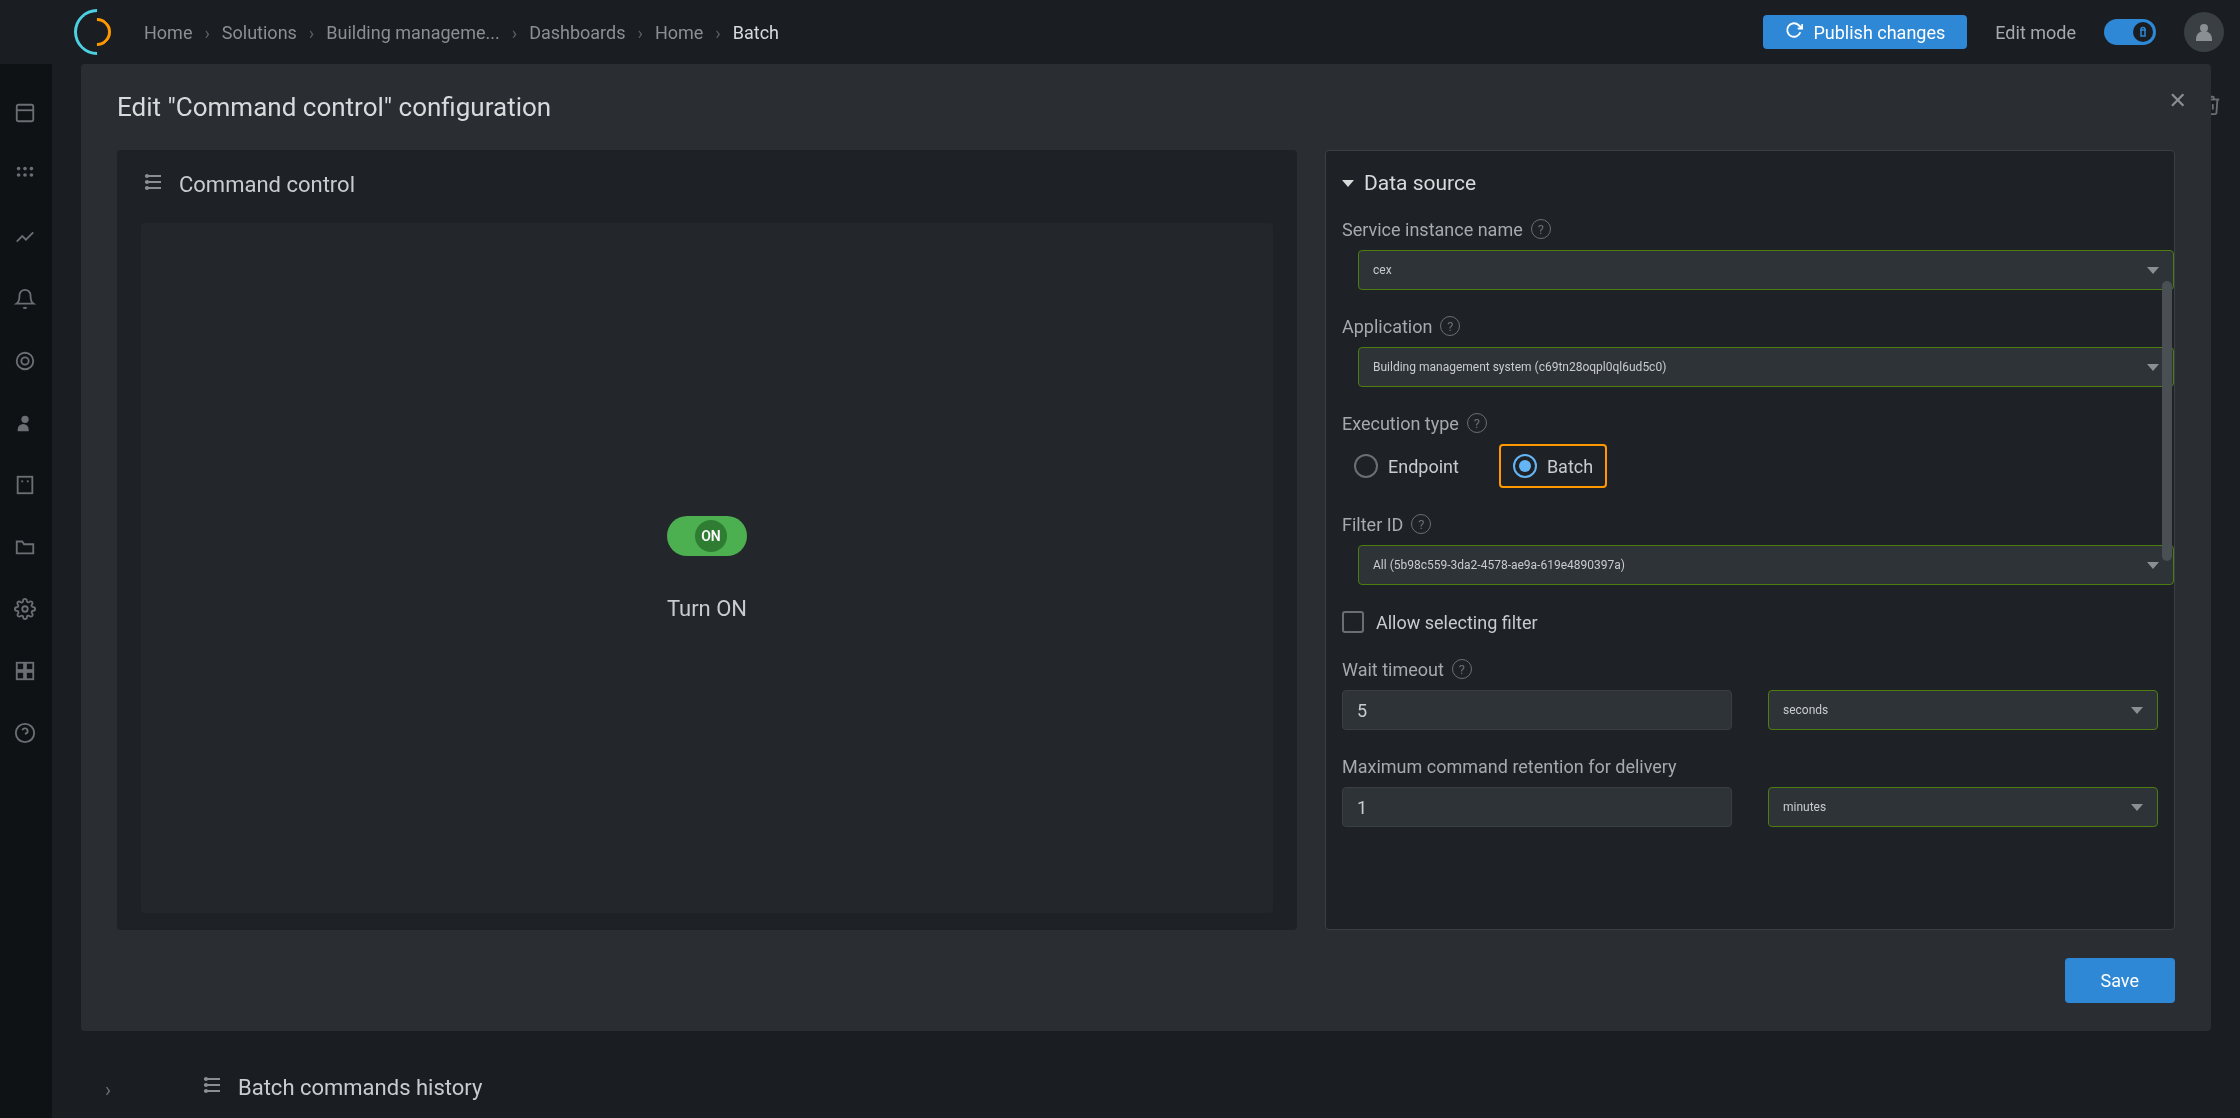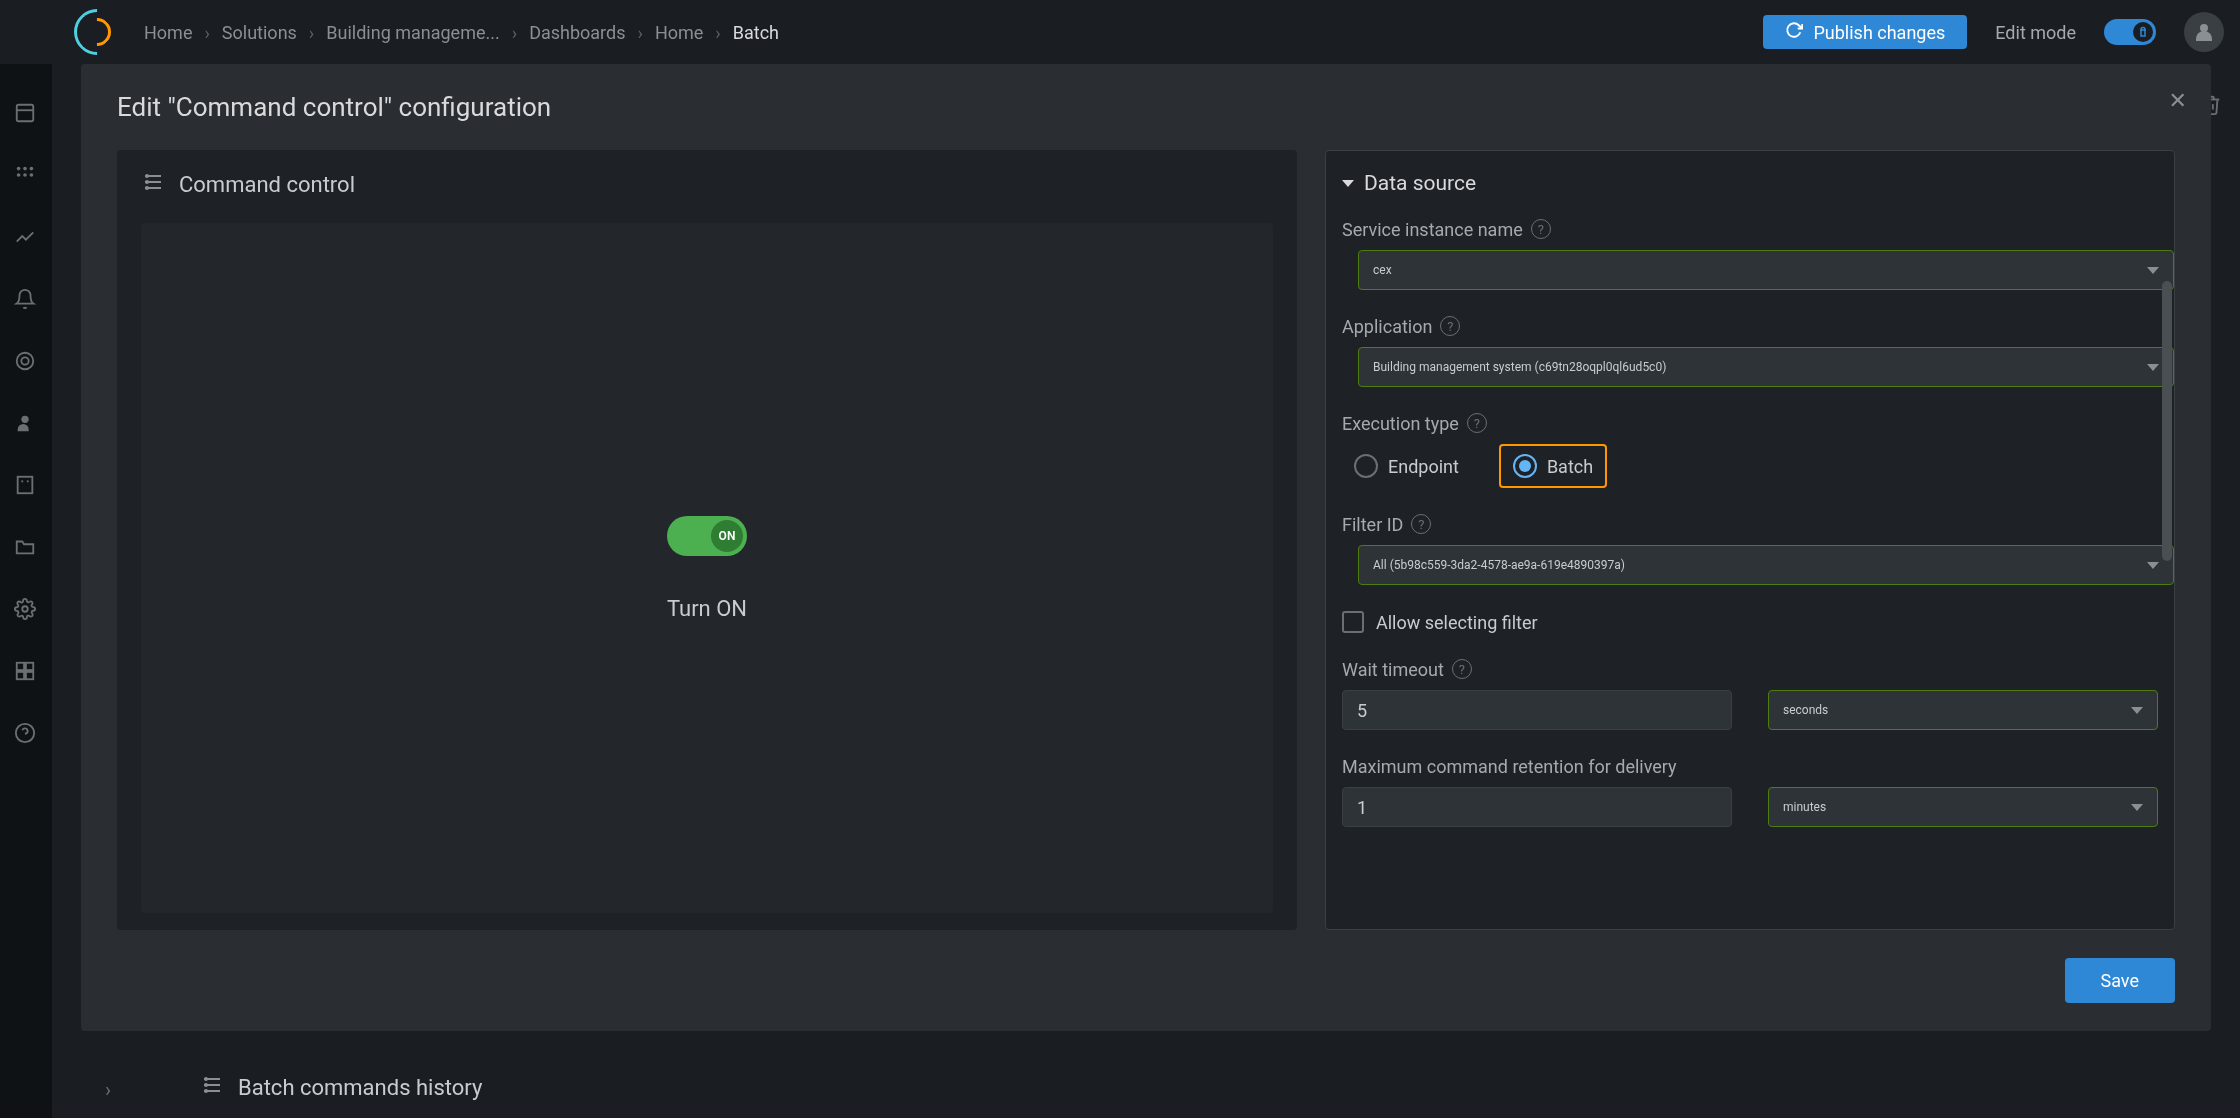--- a/index.html
+++ b/index.html
@@ -217,26 +217,26 @@
       position: relative;
       cursor: pointer;
     }
     .big-toggle-thumb {
       width: 32px;
       height: 32px;
       background: #2e7d32;
       border-radius: 50%;
       position: absolute;
       top: 4px;
-      right: 4px;
+      right: 20px;
       display: flex;
       align-items: center;
       justify-content: center;
       color: #fff;
-      font-size: 12px;
+      font-size: 14px;
       font-weight: 600;
     }
     .turn-on-label {
       font-size: 22px;
       color: #c8ccd0;
     }
     .config-panel {
       flex: 1;
       background: #1e2226;
       border-radius: 4px;

